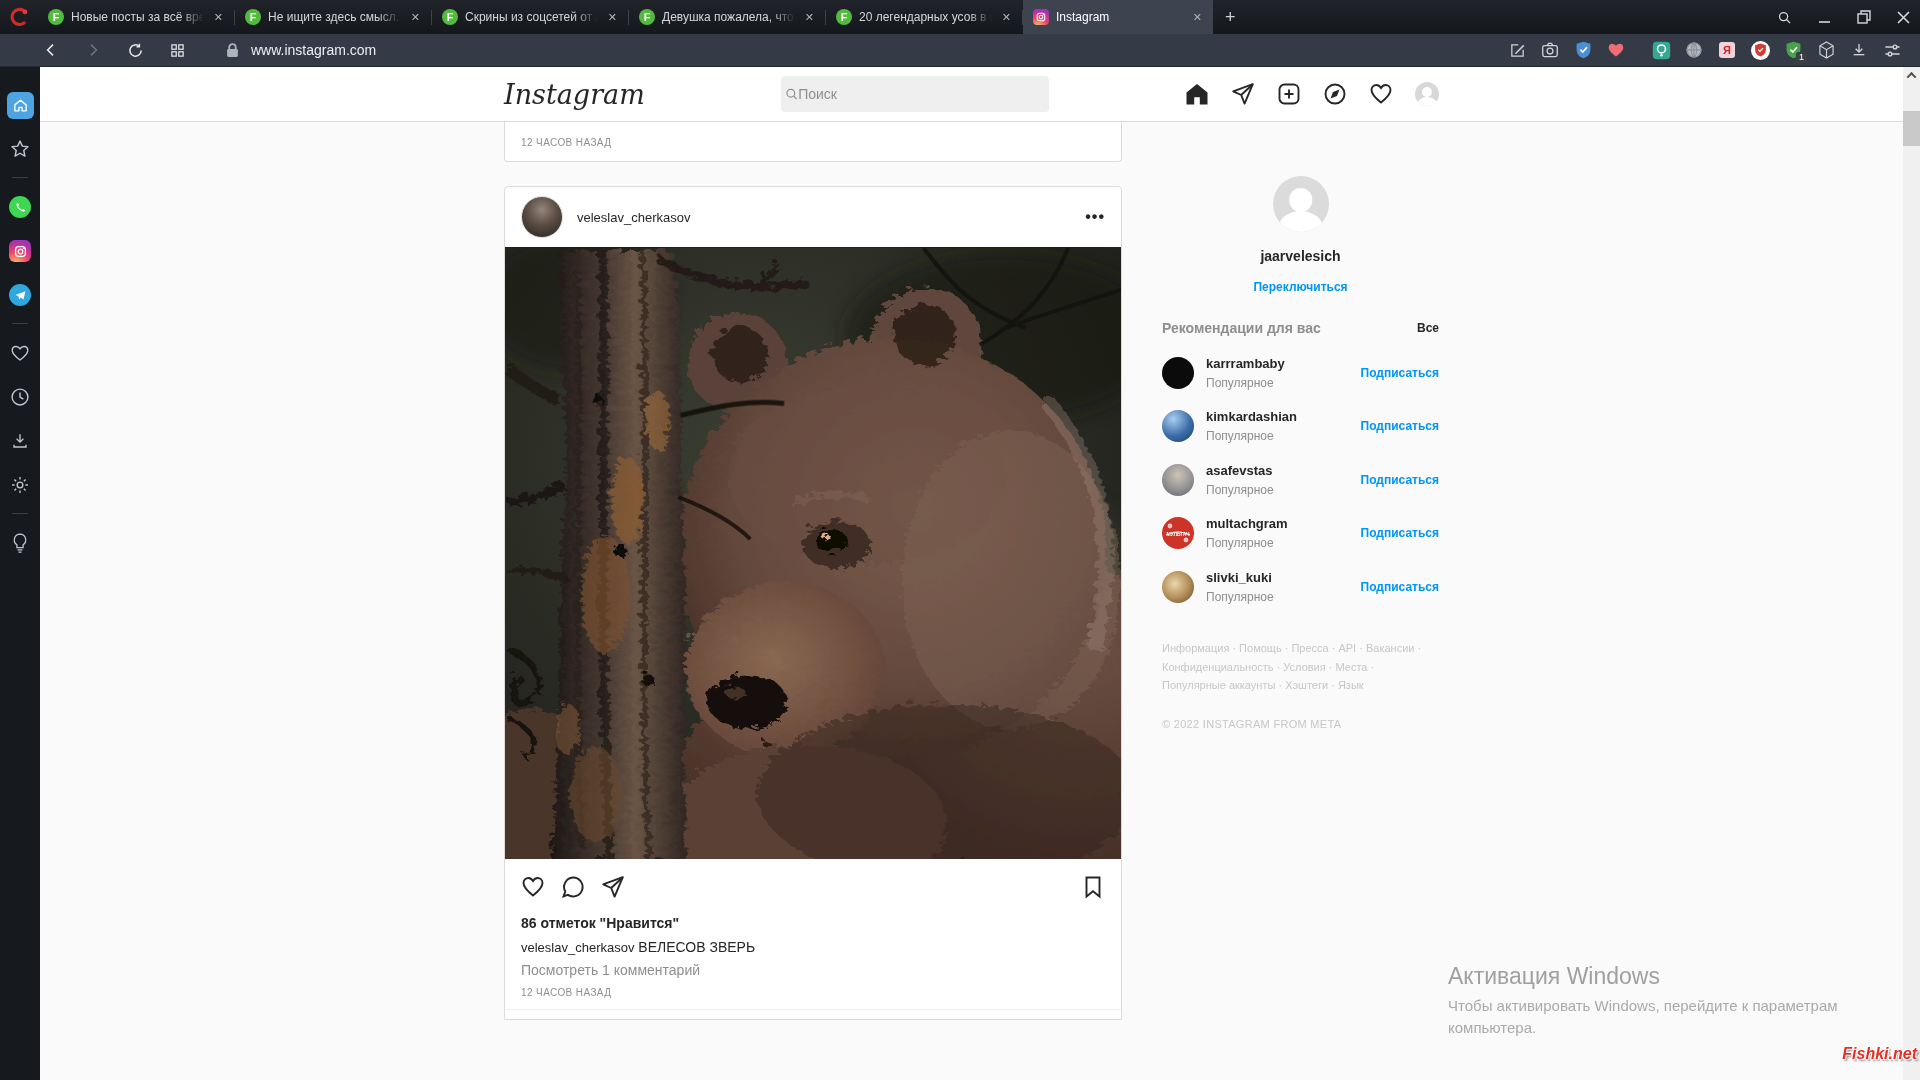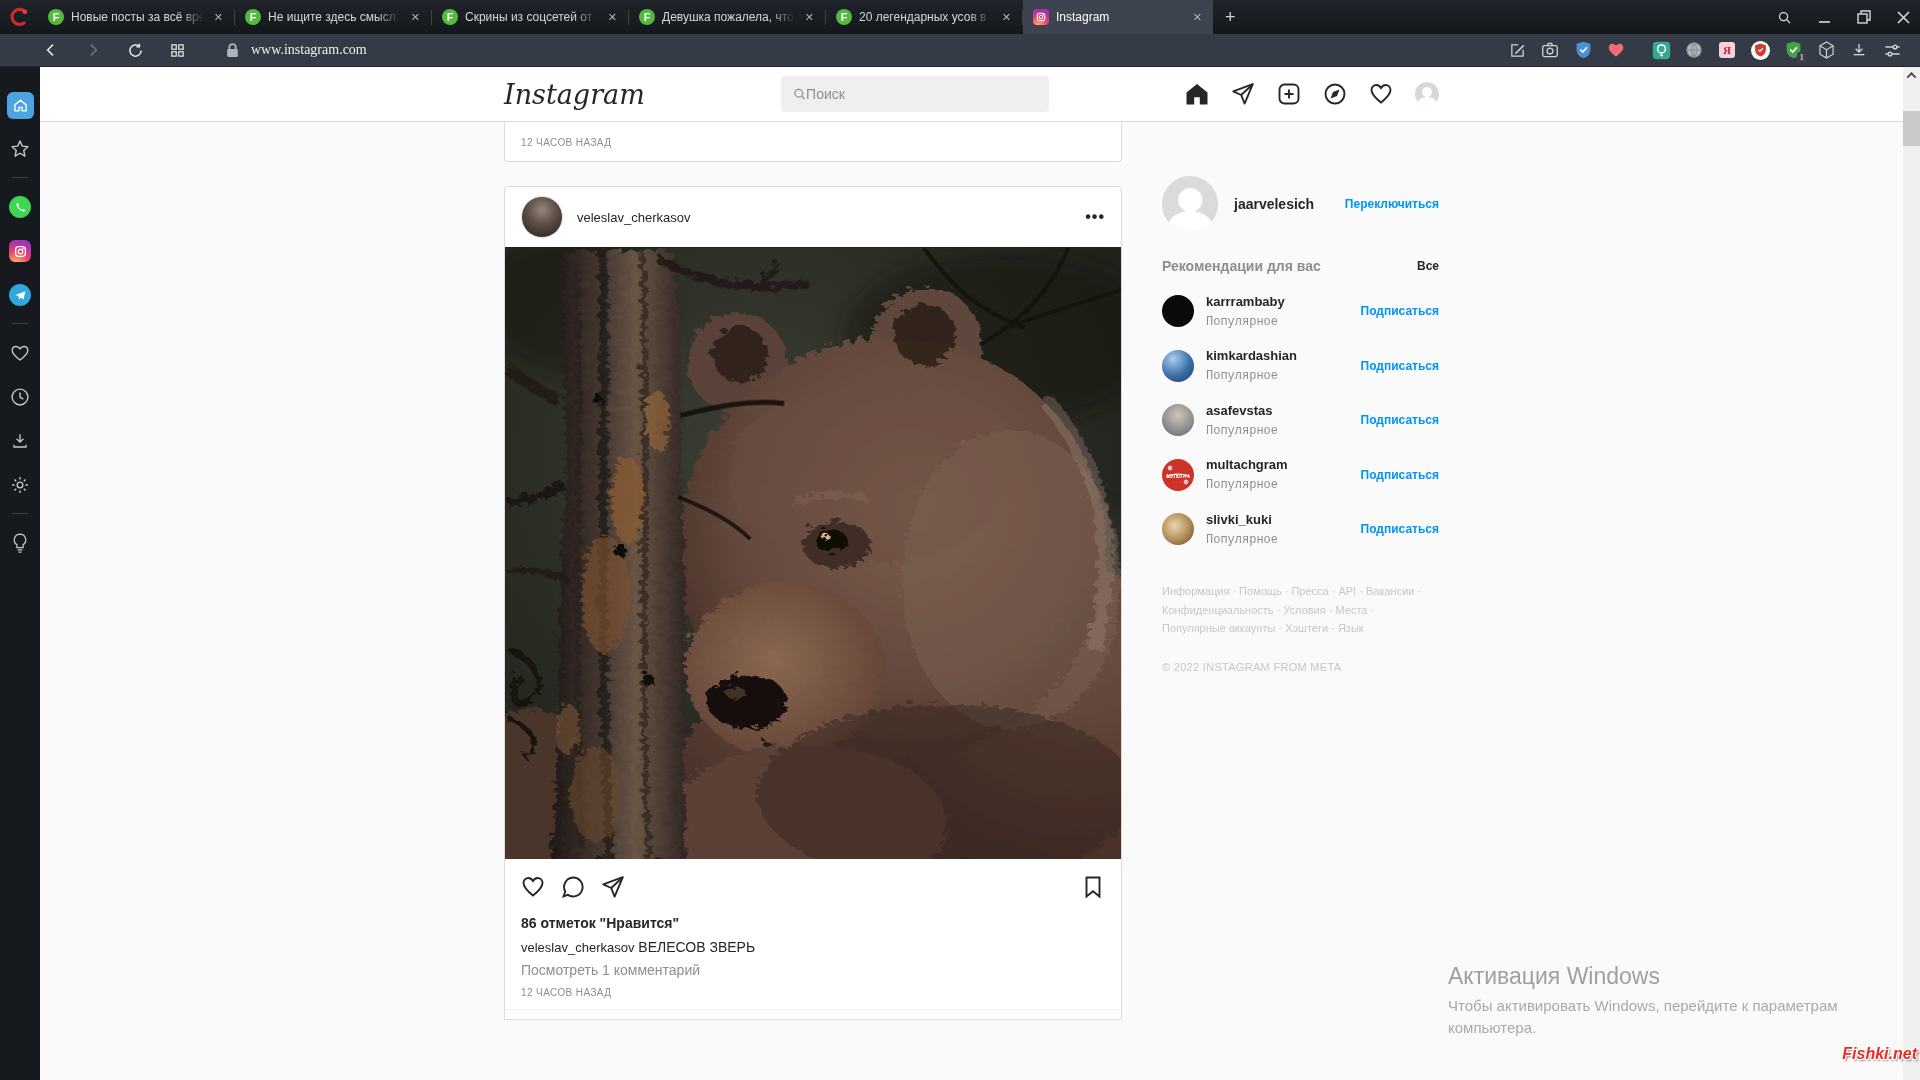--- a/index.html
+++ b/index.html
@@ -18,21 +18,21 @@
   .igfav { width:16px; height:16px; border-radius:4px; flex:none;
     background:radial-gradient(circle at 30% 110%, #fdc468 0%, #e9456b 45%, #b131a8 75%, #7b3bd0 100%);
     display:flex; align-items:center; justify-content:center; }
   .tclose { color:#aeb4ba; font-size:11px; padding:2px 3px; flex:none; }
   .tsep { width:1px; height:15px; background:#3c424a; flex:none; }
   .newtab { color:#cfd3d8; font-size:18px; padding:0 12px; font-weight:300; }
   .winctl { position:absolute; right:10px; top:0; height:34px; display:flex; align-items:center; gap:26px; }
   .winctl svg { display:block; }
 
   .addressbar { position:absolute; top:34px; left:0; width:1920px; height:33px; background:#343b46;
-    display:flex; align-items:center; z-index:29; border-bottom:1px solid #23272c;font-family:Liberation Serif, serif;}
+    display:flex; align-items:center; z-index:29; border-bottom:1px solid #23272c;}
   .nav-ic { padding:0 13px; display:flex; align-items:center; }
   .urlbox { display:flex; align-items:center; gap:12px; margin-left:28px; color:#eceff1; font-size:14px; }
   .extrow { margin-left:auto; margin-right:18px; display:flex; align-items:center; gap:13px; }
   .ext { width:20px; height:20px; display:flex; align-items:center; justify-content:center; position:relative; }
   .ya-ic { width:16px; height:16px; background:#f3d3da; border-radius:3px; color:#d21f26; font-weight:bold; font-size:11px;
     display:flex; align-items:center; justify-content:center; }
   .ag-ic { width:19px; height:19px; background:#fff; border-radius:50%; display:flex; align-items:center; justify-content:center; }
   .badge1 { position:absolute; right:-4px; bottom:-3px; background:#3b3e42; color:#fff; font-size:9px; line-height:1;
     padding:1px 3px; border-radius:2px; }
 
@@ -47,21 +47,21 @@
   .ig-grad { width:22px; height:22px; border-radius:6px;
     background:radial-gradient(circle at 30% 110%, #fdc468 0%, #e9456b 45%, #b131a8 75%, #7b3bd0 100%);
     display:flex; align-items:center; justify-content:center; }
 
   
   .page { position:absolute; left:40px; top:67px; width:1863px; height:1013px; background:#fafafa; overflow:hidden; }
   .ig-header { height:55px; background:#fff; border-bottom:1px solid #dbdbdb; }
   .ig-header-in { width:935px; height:100%; margin:0 auto; display:flex; align-items:center; justify-content:space-between; }
   .ig-logo { font-family:"DejaVu Serif", serif; font-style:italic; font-size:27px; color:#262626; letter-spacing:0; }
   .searchbox { width:268px; height:36px; background:#efefef; border-radius:4px; display:flex; align-items:center;
-    padding:0 12px; gap:0; }
+    padding:0 4px; gap:0; }
   .searchbox input { border:none; outline:none; background:transparent; font-size:14px; color:#262626; width:100%; font-family:inherit;}
   .searchbox input::placeholder { color:#8e8e8e; }
   .ig-nav { display:flex; align-items:center; gap:22px; }
   .ig-nav svg { display:block; }
   .avatar-sm { width:24px; height:24px; border-radius:50%; background:#d8d8d8; overflow:hidden; position:relative; }
   .person:before { content:""; position:absolute; left:50%; top:22%; width:42%; height:42%; transform:translateX(-50%); border-radius:50%; background:#fff; }
   .person:after { content:""; position:absolute; left:50%; top:62%; width:78%; height:55%; transform:translateX(-50%); border-radius:50%; background:#fff; }
 
   .ig-content { width:935px; margin:0 auto; display:flex; gap:40px; }
   .feed { width:618px; }
@@ -85,32 +85,32 @@
   .act { padding:8px; display:flex; }
   .act.bm { margin-left:auto; }
   .likes { padding:0 16px; font-size:14px; font-weight:bold; color:#262626; }
   .caption { padding:8px 16px 0; font-size:14px; color:#262626; }
   .viewc { padding:7px 16px 0; font-size:14px; color:#8e8e8e; }
   .ts-post { padding:9px 16px 11px; font-size:10px; color:#8e8e8e; letter-spacing:.4px; }
   .post-div { border-top:1px solid #efefef; height:10px; }
 
   
   .rightcol { width:290px; padding-top:54px; font-size:14px; }
-  .profrow { display:flex; align-items:center; gap:16px; }
+  .profrow { display:flex; align-items:center; gap:16px;flex-direction:column; }
   .avatar-big { width:56px; height:56px; border-radius:50%; background:#dbdbdb; position:relative; overflow:hidden; flex:none;}
   .profname { font-weight:600; color:#262626; flex:1; }
   .bluelink { color:#0095f6; font-size:12px; font-weight:bold; }
   .sugghead { display:flex; align-items:center; margin:26px 0 10px; }
   .sugghead .t { color:#8e8e8e; font-weight:bold; font-size:14px; flex:1; }
   .sugghead .all { color:#262626; font-size:12px; font-weight:600; }
   .srow { display:flex; align-items:center; gap:12px; padding:8px 0; }
   .savatar { width:32px; height:32px; border-radius:50%; flex:none; position:relative; overflow:hidden; }
   .sinfo { flex:1; line-height:1.3; }
   .sname { font-size:13px; font-weight:bold; color:#262626; }
-  .ssub { font-size:12px; color:#8e8e8e;font-family:Liberation Mono, monospace; }
+  .ssub { font-size:12px; color:#8e8e8e; }
   .av-0 { background:#0b0b0b; }
   .av-1 { background:radial-gradient(circle at 35% 28%, #a9cdf0 0%, #3c6da8 55%, #1d3c62 100%); }
   .av-2 { background:radial-gradient(circle at 50% 35%, #cfc4b4 0%, #8d8d90 60%, #5f6165 100%); }
   .av-3 { background:#cd3427; display:flex; align-items:center; justify-content:center; }
   .av-4 { background:radial-gradient(circle at 40% 40%, #ead6ab 0%, #b08a55 55%, #64452a 100%); }
   .footer { margin-top:26px; font-size:11px; color:#c7c7c7; line-height:1.65; }
   .copyr { margin-top:24px; font-size:11px; color:#c7c7c7; letter-spacing:.3px; }
 
   
   .sb { position:absolute; right:0; top:67px; width:17px; height:1013px; background:#f0f0f0; z-index:25;}

